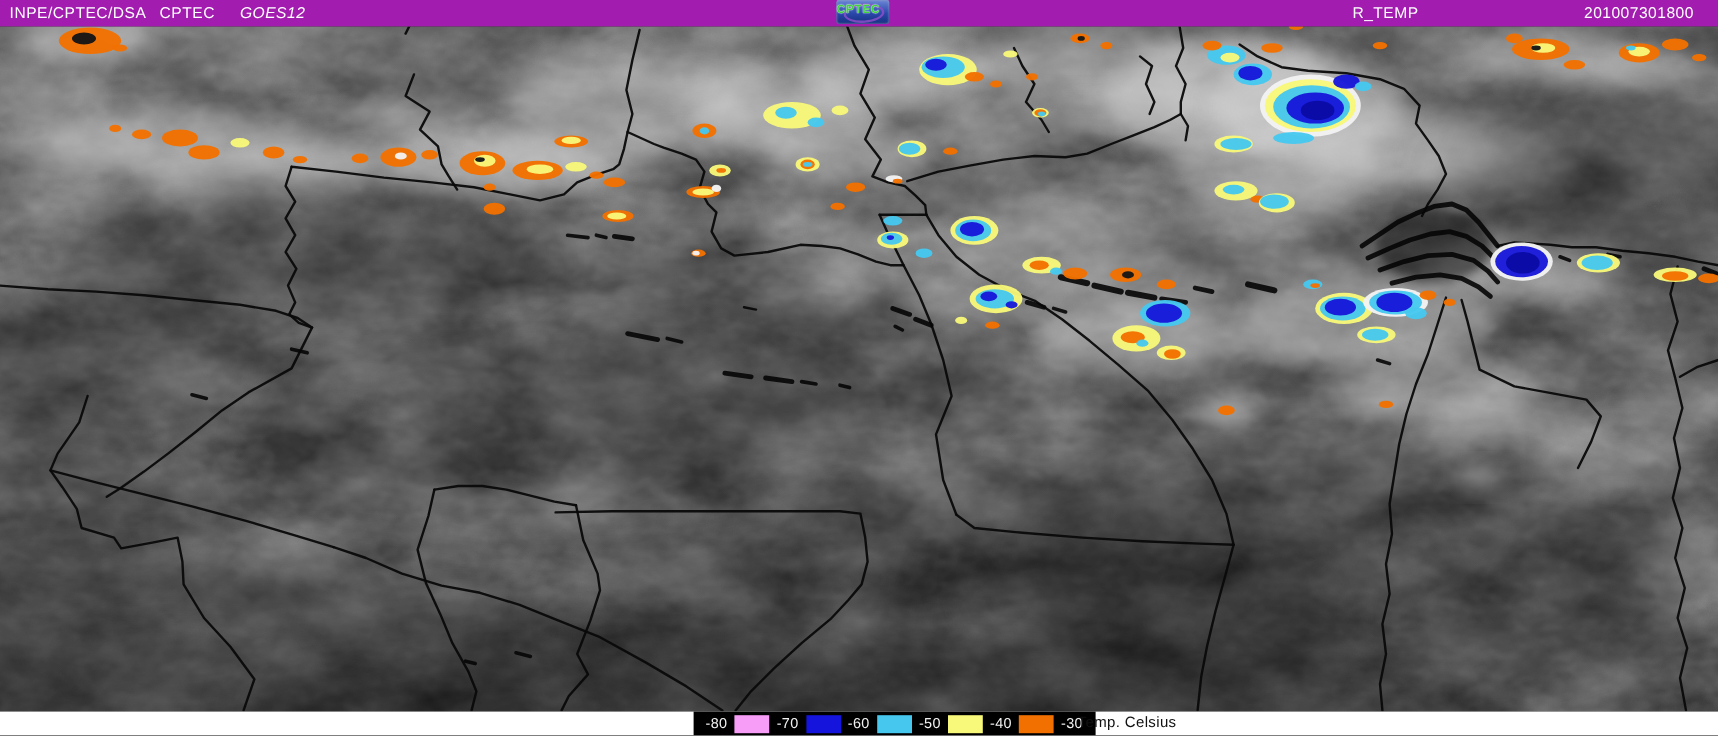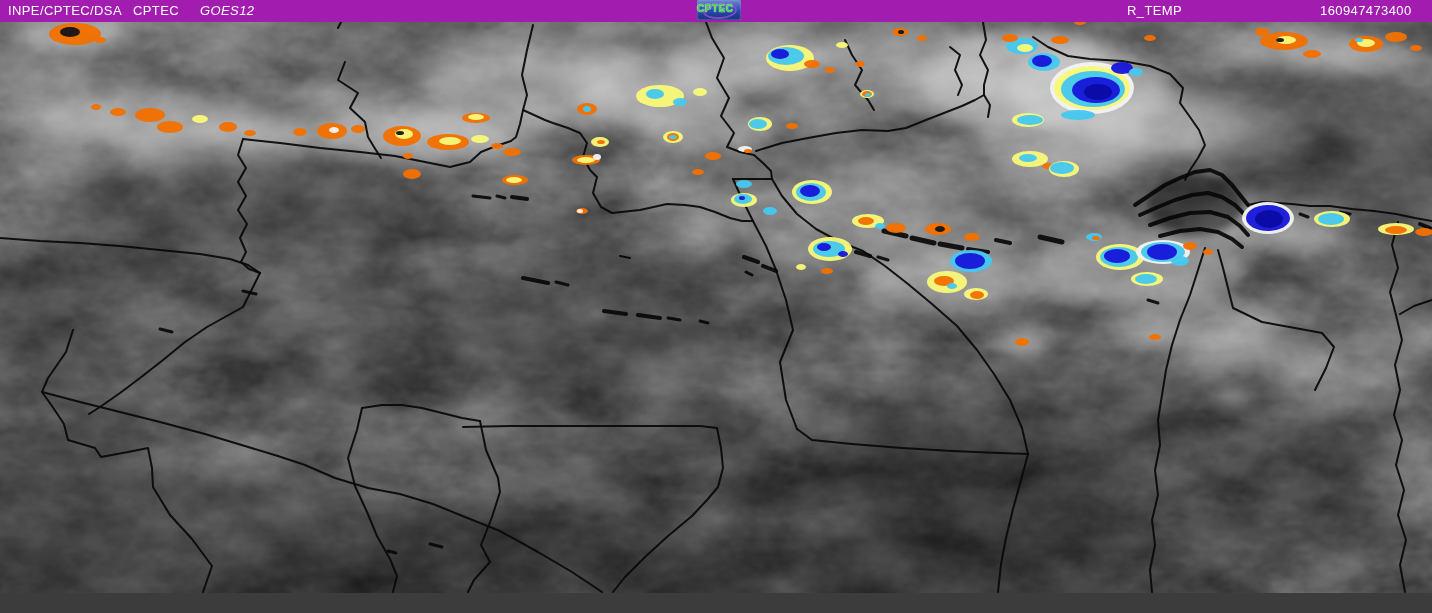--- a/index.html
+++ b/index.html
@@ -61,21 +61,21 @@
 
   <div class="topbar">
     <span class="lbl lbl-agency">INPE/CPTEC/DSA</span>
     <span class="lbl lbl-noaa">CPTEC</span>
     <span class="lbl lbl-sat">GOES12</span>
     <div class="logo">
       <span class="logo-ring"></span>
       <span class="logo-text">CPTEC</span>
     </div>
     <span class="lbl lbl-prod">R_TEMP</span>
-    <span class="lbl lbl-time">160947473400</span>
+    <span class="lbl lbl-time">201007301800</span>
   </div>
 
   <div class="map">
     <svg id="mapsvg" width="1432" height="571" viewBox="0 22 1432 571" xmlns="http://www.w3.org/2000/svg">
       <defs>
         <linearGradient id="vgrad" x1="0" y1="0" x2="0" y2="1">
           <stop offset="0%" stop-color="#4a4a4a"></stop>
           <stop offset="30%" stop-color="#434343"></stop>
           <stop offset="70%" stop-color="#3a3a3a"></stop>
           <stop offset="100%" stop-color="#2e2e2e"></stop>
@@ -384,14 +384,30 @@
           <ellipse cx="1366" cy="43" rx="9" ry="4" fill="#f8f87a" opacity="0.96"></ellipse>
           <ellipse cx="1359" cy="40" rx="4" ry="2" fill="#46c8ee" opacity="0.96"></ellipse>
           <ellipse cx="1396" cy="37" rx="11" ry="5" fill="#f27000" opacity="0.96"></ellipse>
           <ellipse cx="1416" cy="48" rx="6" ry="3" fill="#f27000" opacity="0.96"></ellipse>
           <ellipse cx="1022" cy="342" rx="7" ry="4" fill="#f27000" opacity="0.96"></ellipse>
           <ellipse cx="1155" cy="337" rx="6" ry="3" fill="#f27000" opacity="0.96"></ellipse>
         </g>
     </svg>
   </div>
 
+  <div class="legendbar">
+    <div class="legend-box" id="legend-box">
+        <span class="legend-tick">-80</span>
+        <div class="legend-swatch" style="background-color: rgb(247, 156, 247);"></div>
+        <span class="legend-tick">-70</span>
+        <div class="legend-swatch" style="background-color: rgb(20, 20, 221);"></div>
+        <span class="legend-tick">-60</span>
+        <div class="legend-swatch" style="background-color: rgb(70, 200, 238);"></div>
+        <span class="legend-tick">-50</span>
+        <div class="legend-swatch" style="background-color: rgb(248, 248, 122);"></div>
+        <span class="legend-tick">-40</span>
+        <div class="legend-swatch" style="background-color: rgb(242, 112, 0);"></div>
+        <span class="legend-tick">-30</span>
+      </div>
+    <span class="legend-title">Temp. Celsius</span>
+  </div>
 
 </div>
 
 </body></html>

